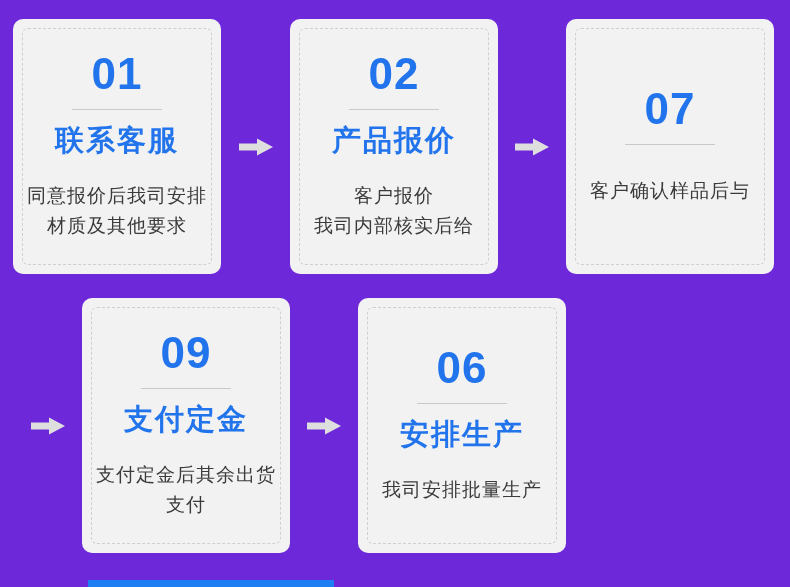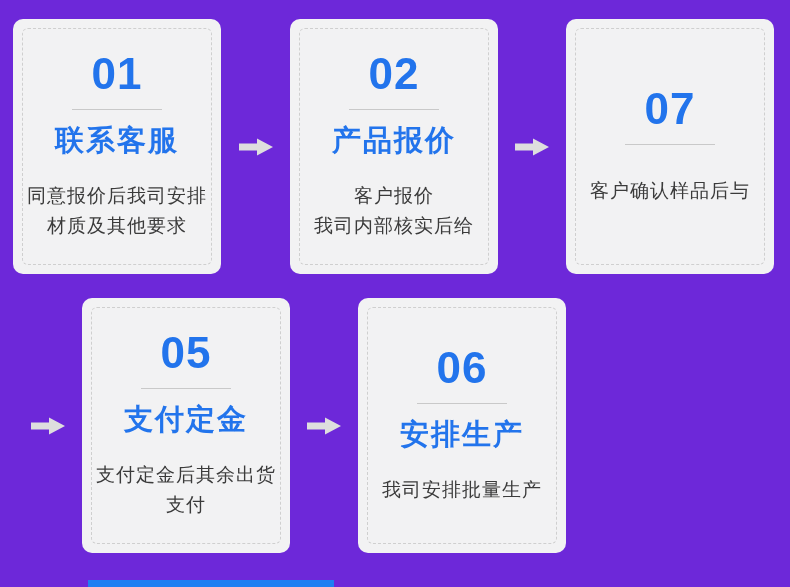--- a/index.html
+++ b/index.html
@@ -83,21 +83,21 @@
 
       <div class="arrow-slot">
         <svg class="arrow-svg" width="34" height="22" viewBox="0 0 34 22">
             <path d="M0 7.5 h18 v-5 L34 11 L18 19.5 v-5 H0 Z" fill="#dedede"></path>
           </svg>
       </div>
 
       <div class="card">
         <div class="card-dashed"></div>
         <div class="card-body">
-          <div class="num">05</div>
+          <div class="num">09</div>
           <div class="divider"></div>
           <div class="title">支付定金</div>
           <div class="desc">
             <div>支付定金后其余出货</div>
             <div>支付</div>
           </div>
         </div>
       </div>
 
       <div class="arrow-slot second">

